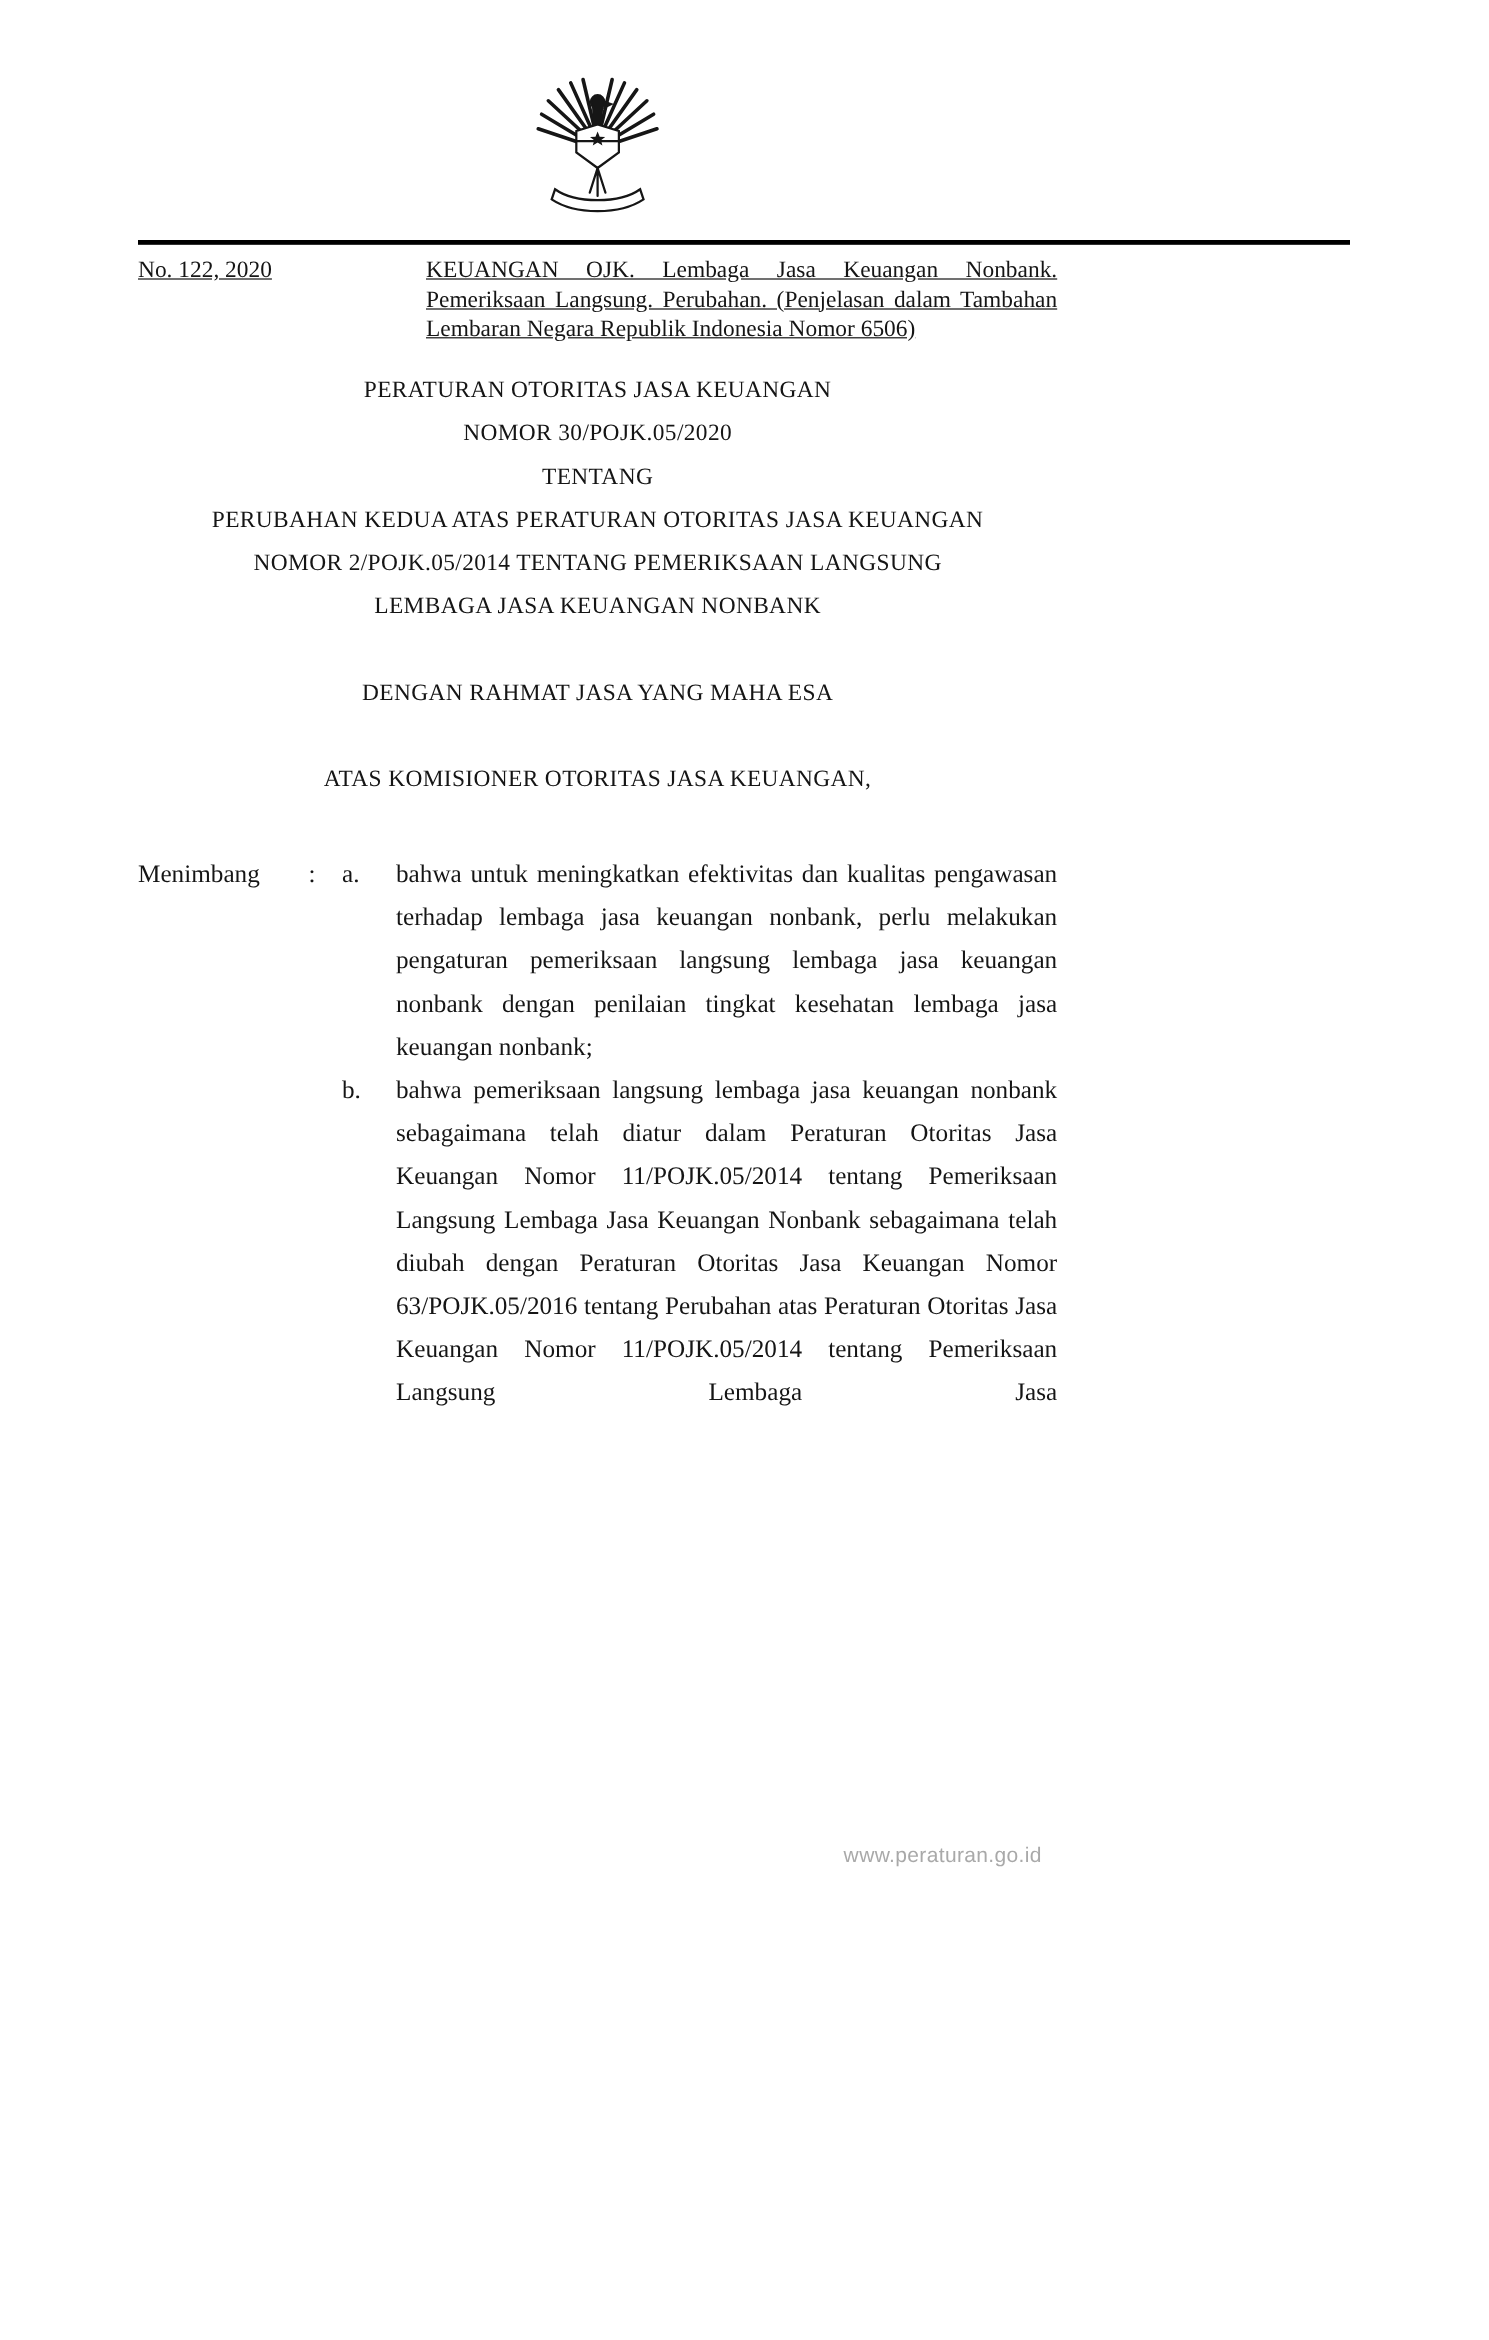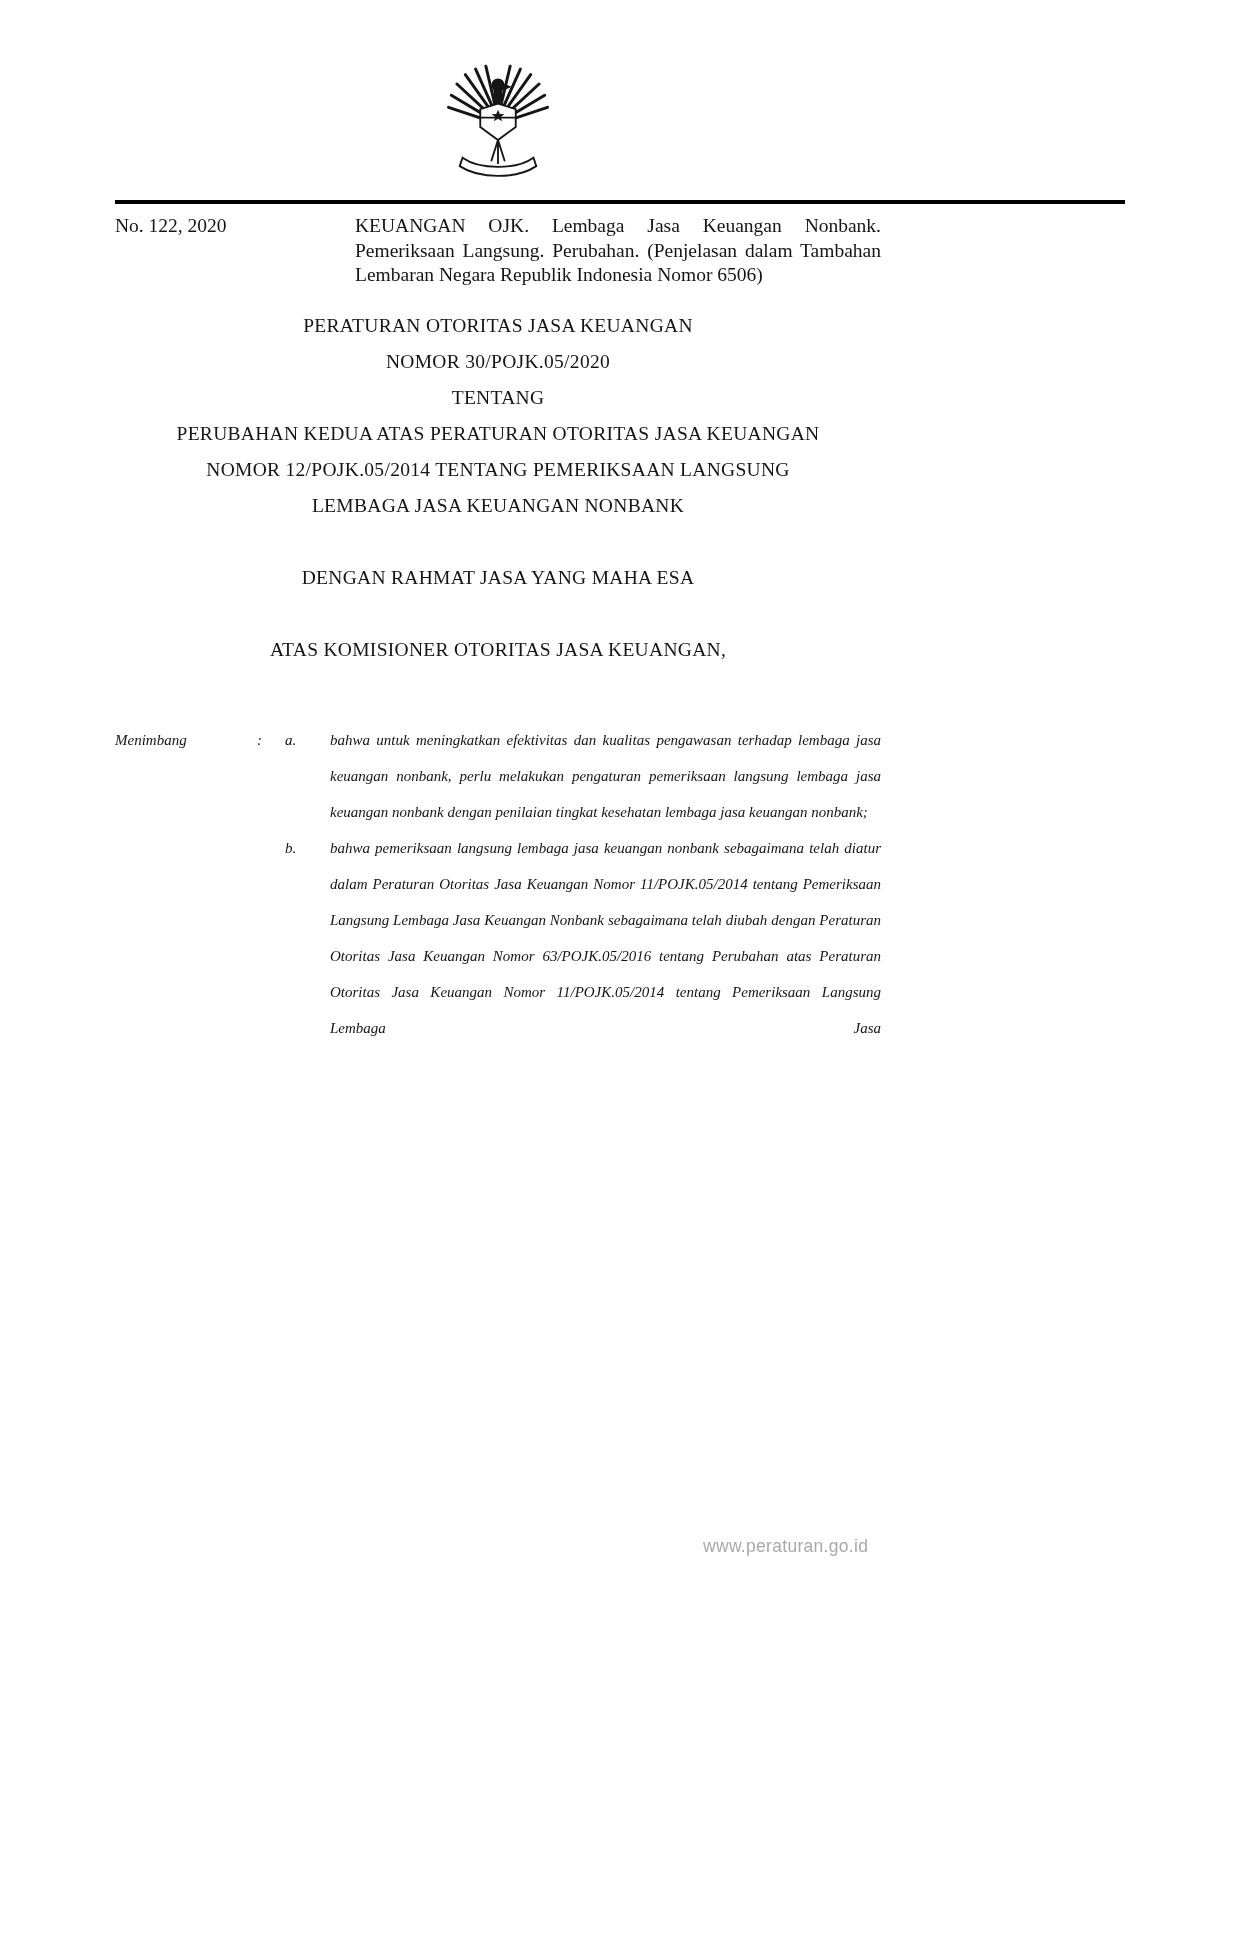--- a/index.html
+++ b/index.html
@@ -39,20 +39,21 @@
     width: 1010px;
     height: 4px;
     background: #000;
     margin-top: 8px;
   }
   .header-row {
     display: flex;
     margin-top: 10px;
     font-size: 19.5px;
     line-height: 24.5px;
+    text-decoration: underline;
   }
   .doc-number { width: 240px; }
   .subject {
     flex: 1;
     text-align: justify;
   }
   .title-block {
     margin-top: 20px;
     text-align: center;
     font-size: 19.5px;
@@ -60,24 +61,23 @@
     letter-spacing: 0.3px;
   }
   .invocation, .authority {
     margin-top: 36px;
     text-align: center;
     font-size: 19.5px;
     line-height: 36px;
     letter-spacing: 0.3px;
   }
   .considerations {
-    margin-top: 54px;
-    font-size: 15px;
+    margin-top: 42px;
+    font-size: 21px;
     line-height: 36px;
-    font-style: italic;
   }
   .cons-row { display: flex; }
   .cons-label { width: 142px; }
   .cons-colon { width: 28px; }
   .cons-items { flex: 1; }
   .cons-item { display: flex; }
   .cons-marker { width: 45px; }
   .cons-text {
     flex: 1;
     text-align: justify;
@@ -134,21 +134,21 @@
     <div class="header-row">
       <div class="doc-number">No. 122, 2020</div>
       <div class="subject">KEUANGAN OJK. Lembaga Jasa Keuangan Nonbank. Pemeriksaan Langsung. Perubahan. (Penjelasan dalam Tambahan Lembaran Negara Republik Indonesia Nomor 6506)</div>
     </div>
 
     <div class="title-block">
       <div>PERATURAN OTORITAS JASA KEUANGAN</div>
       <div>NOMOR 30/POJK.05/2020</div>
       <div>TENTANG</div>
       <div>PERUBAHAN KEDUA ATAS PERATURAN OTORITAS JASA KEUANGAN</div>
-      <div>NOMOR 12/POJK.05/2014 TENTANG PEMERIKSAAN LANGSUNG</div>
+      <div>NOMOR 2/POJK.05/2014 TENTANG PEMERIKSAAN LANGSUNG</div>
       <div>LEMBAGA JASA KEUANGAN NONBANK</div>
     </div>
 
     <div class="invocation">DENGAN RAHMAT JASA YANG MAHA ESA</div>
 
     <div class="authority">ATAS KOMISIONER OTORITAS JASA KEUANGAN,</div>
 
     <div class="considerations">
       <div class="cons-row">
         <div class="cons-label">Menimbang</div>

